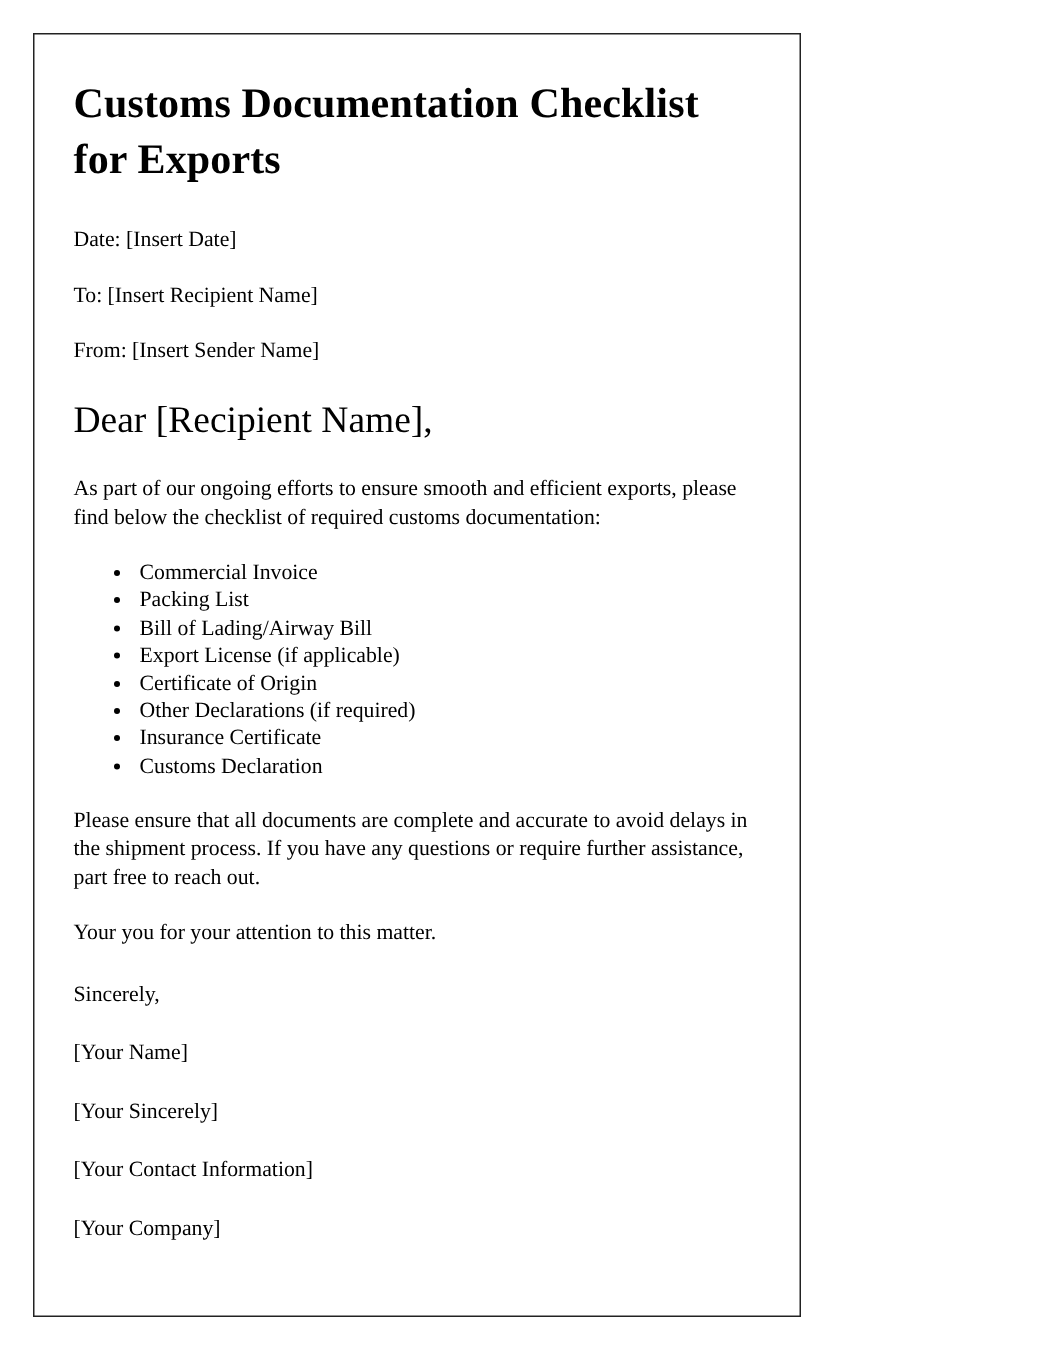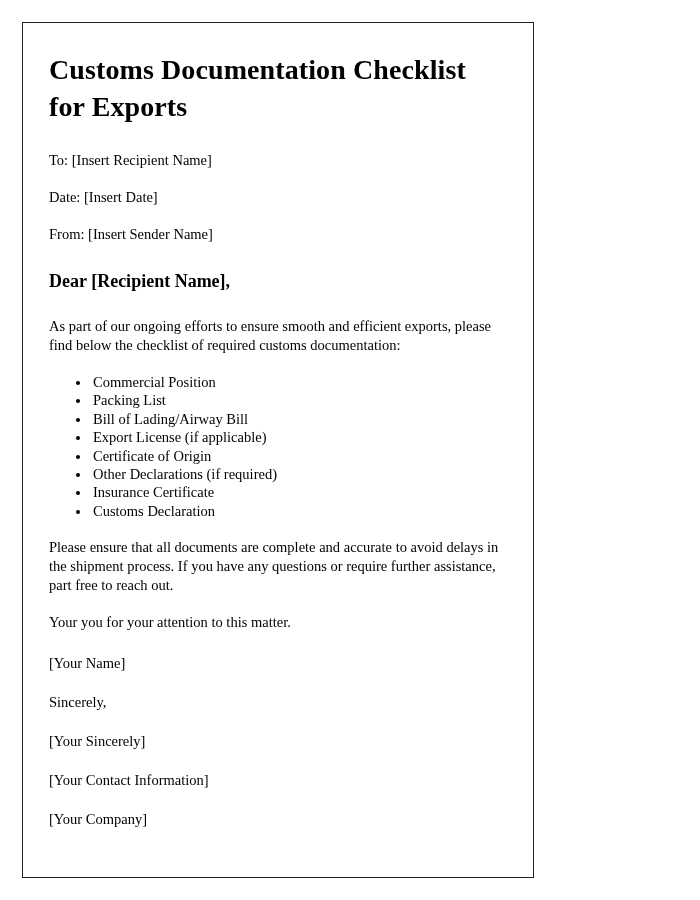--- a/index.html
+++ b/index.html
@@ -38,22 +38,22 @@
     letter-spacing: 0.1px;
   }
 
   .meta-line {
     font-size: 14.5px;
     line-height: 18px;
     margin: 0 0 19px 0;
   }
 
   .salutation {
-    font-size: 18px;
-    font-weight: bold;
+    font-size: 25px;
+    font-weight: normal;
     line-height: 24px;
     margin: 26px 0 24px 0;
   }
 
   .body-paragraph {
     font-size: 14.5px;
     line-height: 19px;
     margin: 0 0 18px 0;
     text-align: left;
   }
@@ -85,50 +85,50 @@
   }
 </style>
 </head>
 <body>
 
 <div class="page-sheet">
   <div class="page-inner">
 
     <h1 class="doc-title">Customs Documentation Checklist for Exports</h1>
 
+    <p class="meta-line">Date: [Insert Date]</p>
+
     <p class="meta-line">To: [Insert Recipient Name]</p>
-
-    <p class="meta-line">Date: [Insert Date]</p>
 
     <p class="meta-line">From: [Insert Sender Name]</p>
 
 
     <h2 class="salutation">Dear [Recipient Name],</h2>
 
     <p class="body-paragraph">As part of our ongoing efforts to ensure smooth and efficient exports, please find below the checklist of required customs documentation:</p>
 
     <ul class="checklist">
-      <li>Commercial Position</li>
+      <li>Commercial Invoice</li>
       <li>Packing List</li>
       <li>Bill of Lading/Airway Bill</li>
       <li>Export License (if applicable)</li>
       <li>Certificate of Origin</li>
       <li>Other Declarations (if required)</li>
       <li>Insurance Certificate</li>
       <li>Customs Declaration</li>
     </ul>
 
     <p class="body-paragraph">Please ensure that all documents are complete and accurate to avoid delays in the shipment process. If you have any questions or require further assistance, part free to reach out.</p>
 
     <p class="closing-line">Your you for your attention to this matter.</p>
 
     <div class="sign-block">
+      <p class="sign-line">Sincerely,</p>
+
       <p class="sign-line">[Your Name]</p>
-
-      <p class="sign-line">Sincerely,</p>
 
       <p class="sign-line">[Your Sincerely]</p>
 
       <p class="sign-line">[Your Contact Information]</p>
 
       <p class="sign-line">[Your Company]</p>
     </div>
 
   </div>
 </div>

